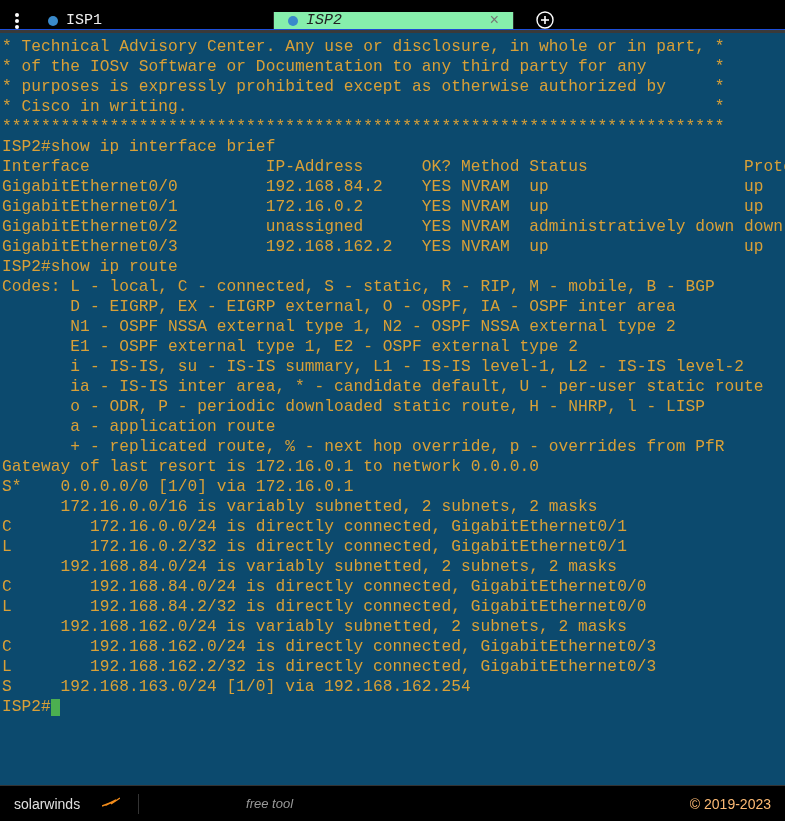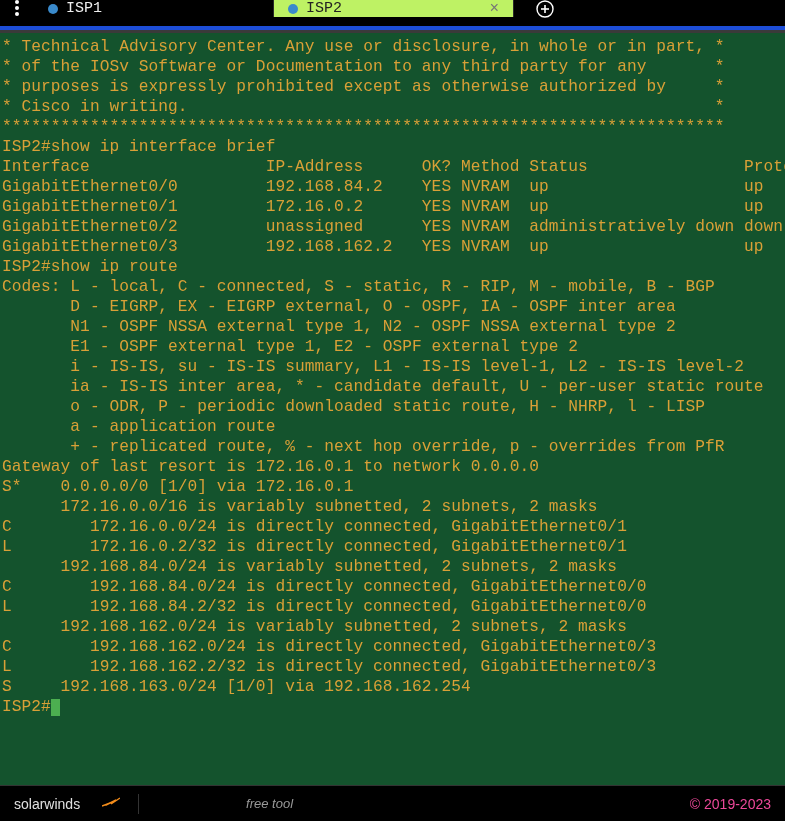--- a/index.html
+++ b/index.html
@@ -10,22 +10,22 @@
   font-family: Consolas, 'Courier New', monospace;
   font-size: 16px;
   overflow: hidden;
   display: flex;
   flex-direction: column;
 }
 .tabbar {
   height: 30px;
   background: #000;
   display: flex;
-  align-items: flex-start;
-  border-bottom: 4px solid #1d4ed8;
+  align-items: flex-end;
+  border-bottom: 1px solid #1d4ed8;
 }
 .dots-menu {
   width: 34px;
   display: flex;
   align-items: center;
   justify-content: center;
   color: #fff;
   font-size: 18px;
   cursor: pointer;
 }
@@ -36,22 +36,23 @@
   gap: 8px;
   padding: 0 14px;
   min-width: 240px;
   color: #eee;
   font-size: 15px;
   cursor: pointer;
   position: relative;
   border-right: 1px solid #2a2a2a;
 }
 .tab.active {
-  background: #bef264;
+  background: #86efac;
   color: #222;
+  font-style: italic;
 }
 .tab-dot {
   width: 10px;
   height: 10px;
   border-radius: 50%;
   background: #3a8acb;
   flex-shrink: 0;
 }
 .tab.active .tab-dot { background: #3a8acb; }
 .tab-title { flex: 0 0 auto; font-weight: 500; }
@@ -71,21 +72,21 @@
   width: 36px;
   display: flex;
   align-items: center;
   justify-content: center;
   color: #fff;
   cursor: pointer;
 }
 .add-tab svg { width: 18px; height: 18px; }
 .terminal {
   flex: 1 1 auto;
-  background: #14532d;
+  background: #0c4a6e;
   color: #d9a037;
   padding: 4px 2px 0 2px;
   white-space: pre;
   font-size: 16.2px;
   line-height: 20px;
   letter-spacing: 0.05px;
   overflow: hidden;
   border-top: 3px solid #3a3a3a;
 }
 .terminal .row { display: block; }
@@ -113,21 +114,21 @@
   display: flex;
   align-items: center;
   gap: 22px;
   color: #e0e0e0;
   font-weight: 400;
 }
 .footer .brand-arrows { color: #f28c1b; font-size: 16px; line-height: 1;}
 .footer .sep { width: 1px; height: 20px; background: #333; margin: 0 10px; }
 .footer .product { color: #eee; margin-top: 46px; }
 .footer .free { color: #999; font-style: italic; font-size: 13px;}
-.footer .copy { margin-left: auto; color: #ec4899; }
+.footer .copy { margin-left: auto; color: #fdba74; }
 </style>
 </head>
 <body>
 
 <div class="tabbar">
   <div class="dots-menu">
     <svg viewBox="0 0 4 16">
         <circle cx="2" cy="2" r="2" fill="#fff"></circle>
         <circle cx="2" cy="8" r="2" fill="#fff"></circle>
         <circle cx="2" cy="14" r="2" fill="#fff"></circle>

